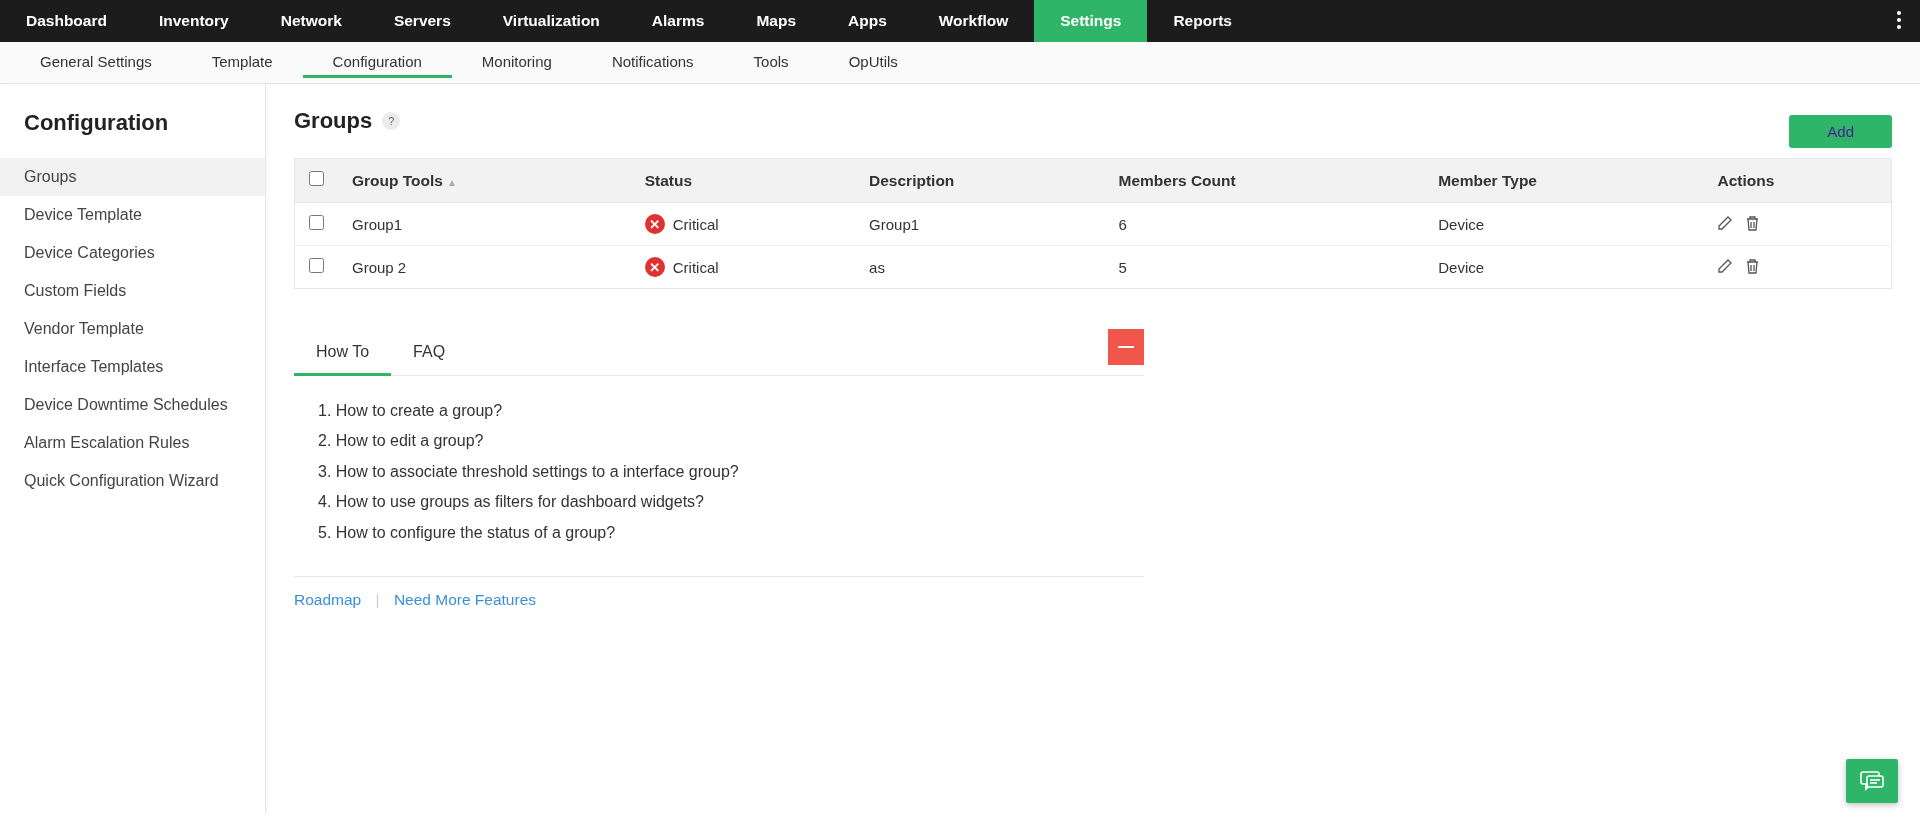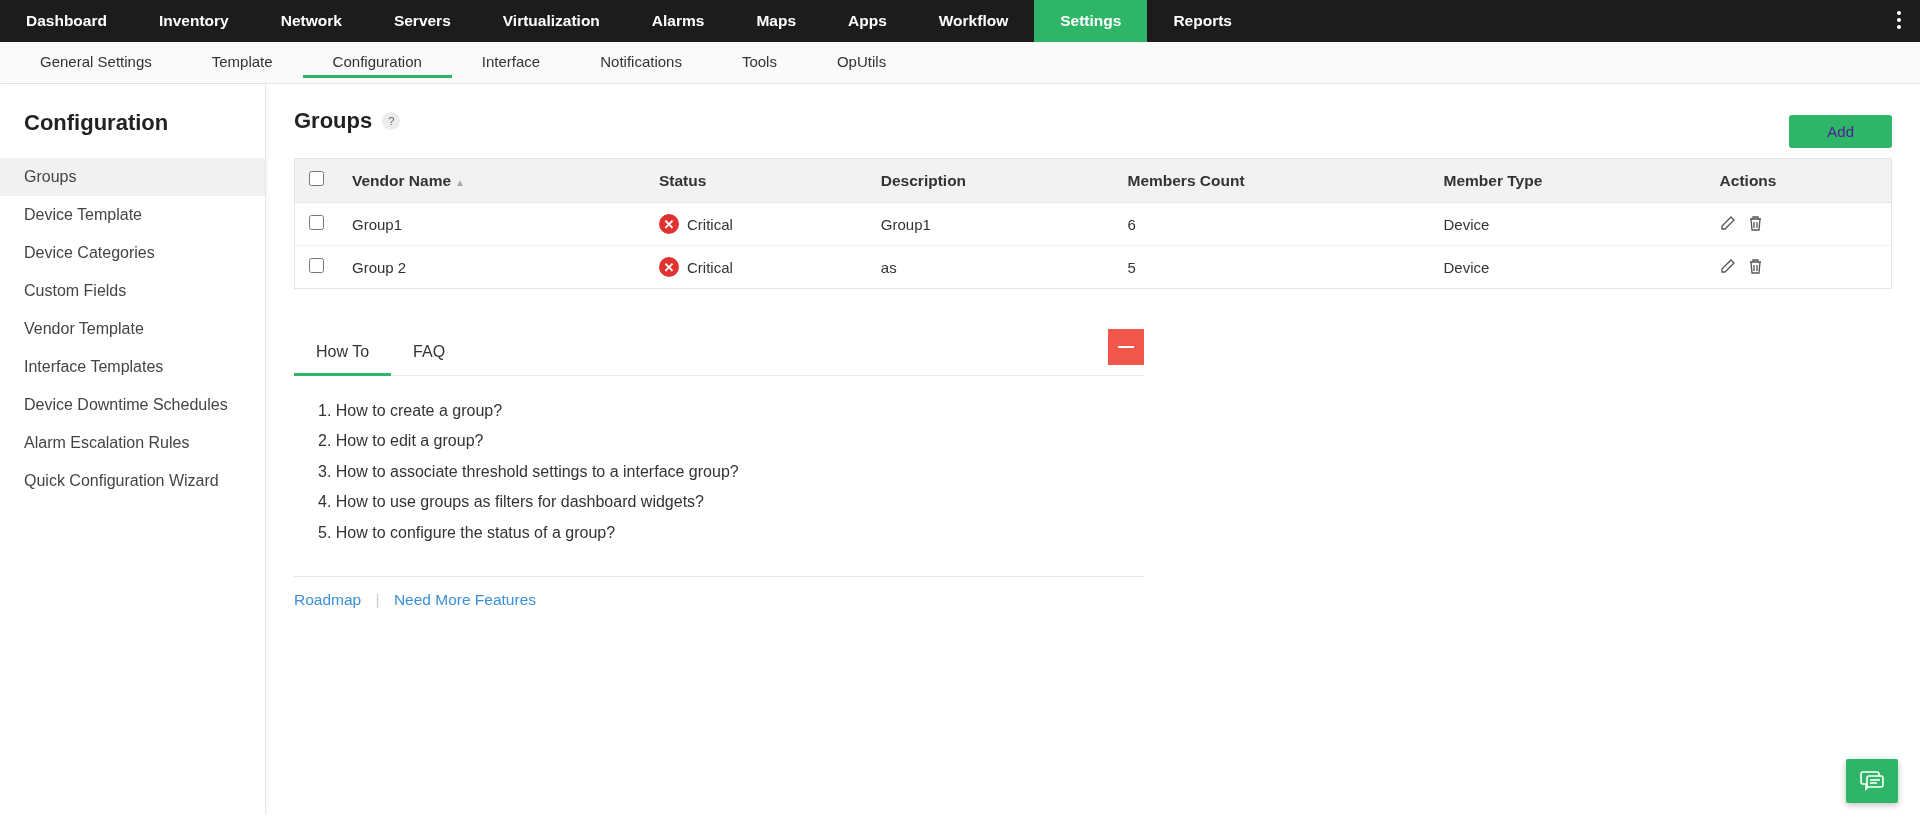--- a/index.html
+++ b/index.html
@@ -117,21 +117,21 @@
         <circle cx="9" cy="22" r="2" fill="#fff"></circle>
       </svg>
   </div>
 </div>
 
 <div class="subnav">
   <div id="subnav-slot" style="display:flex;">
       <div class="sub-item">General Settings</div>
       <div class="sub-item">Template</div>
       <div class="sub-item active">Configuration</div>
-      <div class="sub-item">Interface</div>
+      <div class="sub-item">Monitoring</div>
       <div class="sub-item">Notifications</div>
       <div class="sub-item">Tools</div>
       <div class="sub-item">OpUtils</div>
     </div>
 </div>
 
 <div class="layout">
 
   <div class="sidebar">
     <h2>Configuration</h2>
@@ -154,21 +154,21 @@
         <h1>Groups</h1>
         <span class="help-badge">?</span>
       </div>
       <button class="add-btn">Add</button>
     </div>
 
     <table class="grid">
       <thead>
         <tr>
           <th style="width:42px;"><input type="checkbox" class="chk" style=""></th>
-          <th><span>Vendor Name</span><span class="sort-caret">▲</span></th>
+          <th><span>Group Tools</span><span class="sort-caret">▲</span></th>
           <th>Status</th>
           <th>Description</th>
           <th>Members Count</th>
           <th>Member Type</th>
           <th>Actions</th>
         </tr>
       </thead>
       <tbody id="table-body">
           <tr>
             <td><input type="checkbox" class="chk" style=""></td>

